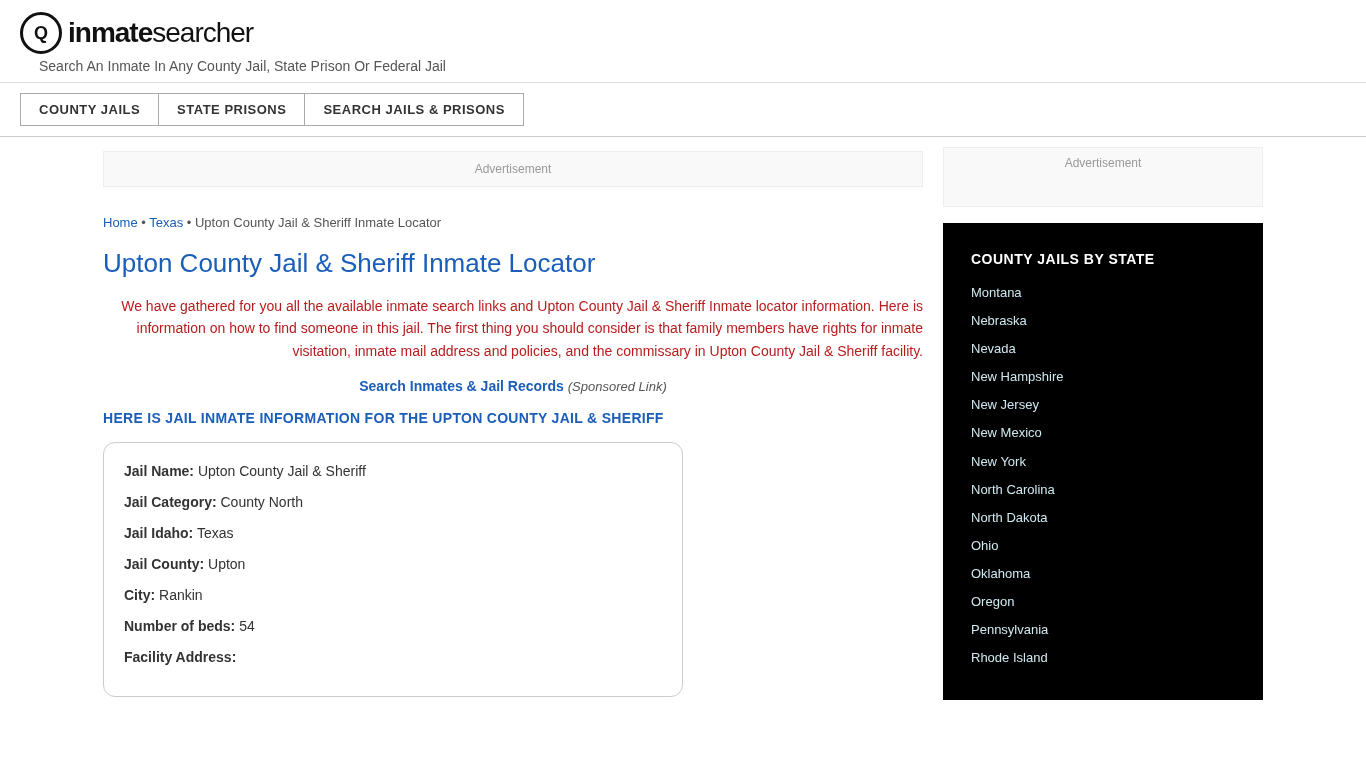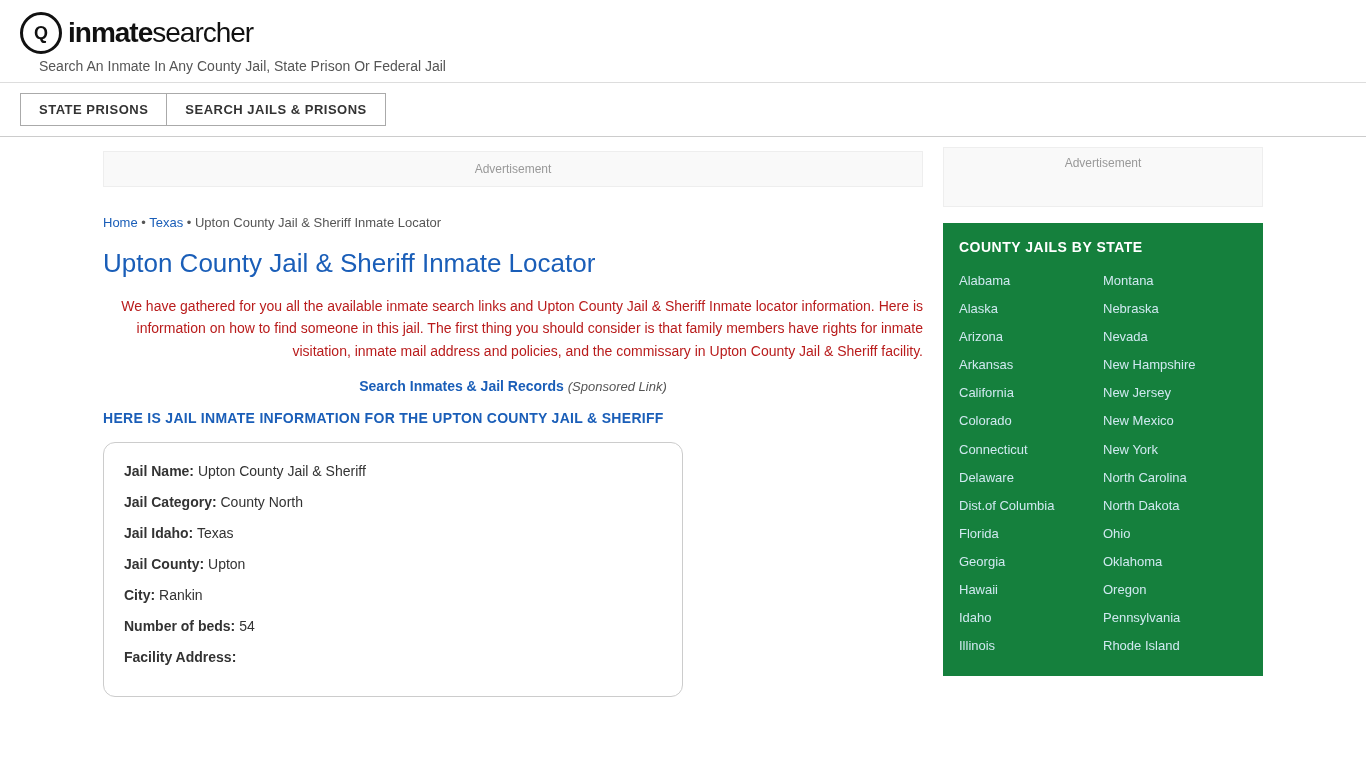--- a/index.html
+++ b/index.html
@@ -76,21 +76,21 @@
     .info-label { font-weight: bold; }
     .info-value { font-weight: normal; }
 
     
     #sidebar-ad {
       text-align: center; font-size: 12px; color: #999;
       padding: 8px; background: #f9f9f9; border: 1px solid #eee;
       margin-bottom: 16px; min-height: 60px;
     }
     #county-jails-box {
-      background: #15803d; padding: 16px;
+      background: #000000; padding: 28px;
     }
     #county-jails-title {
       color: #fff; font-weight: bold; font-size: 14px;
       margin-bottom: 12px; letter-spacing: 0.5px;
     }
     #states-grid {
       display: grid; grid-template-columns: 1fr 1fr; gap: 0;
     }
     .state-link {
       color: #d0e8f0; font-size: 13px; text-decoration: none;
@@ -105,20 +105,23 @@
     <div id="logo-icon">Q</div>
     <div id="site-title">
       <span style="font-weight:900;">inmate</span><span style="font-weight:400;">searcher</span>
     </div>
   </div>
   <div id="tagline">Search An Inmate In Any County Jail, State Prison Or Federal Jail</div>
 </div>
 
 <nav id="nav">
   <ul>
+    <li>
+        <a href="#">COUNTY JAILS</a>
+      </li>
     <li>
         <a href="#">STATE PRISONS</a>
       </li>
     <li>
         <a href="#">SEARCH JAILS &amp; PRISONS</a>
       </li>
   </ul>
 </nav>
 
 <div id="layout">
@@ -179,36 +182,20 @@
 
   </div>
 
   <div id="sidebar">
     <div id="sidebar-ad">
       <span>Advertisement</span>
     </div>
     <div id="county-jails-box">
       <div id="county-jails-title">COUNTY JAILS BY STATE</div>
       <div id="states-grid">
-        <div id="col1">
-            <a href="#" class="state-link">Alabama</a>
-            <a href="#" class="state-link">Alaska</a>
-            <a href="#" class="state-link">Arizona</a>
-            <a href="#" class="state-link">Arkansas</a>
-            <a href="#" class="state-link">California</a>
-            <a href="#" class="state-link">Colorado</a>
-            <a href="#" class="state-link">Connecticut</a>
-            <a href="#" class="state-link">Delaware</a>
-            <a href="#" class="state-link">Dist.of Columbia</a>
-            <a href="#" class="state-link">Florida</a>
-            <a href="#" class="state-link">Georgia</a>
-            <a href="#" class="state-link">Hawaii</a>
-            <a href="#" class="state-link">Idaho</a>
-            <a href="#" class="state-link">Illinois</a>
-          </div>
         <div id="col2">
             <a href="#" class="state-link">Montana</a>
             <a href="#" class="state-link">Nebraska</a>
             <a href="#" class="state-link">Nevada</a>
             <a href="#" class="state-link">New Hampshire</a>
             <a href="#" class="state-link">New Jersey</a>
             <a href="#" class="state-link">New Mexico</a>
             <a href="#" class="state-link">New York</a>
             <a href="#" class="state-link">North Carolina</a>
             <a href="#" class="state-link">North Dakota</a>

